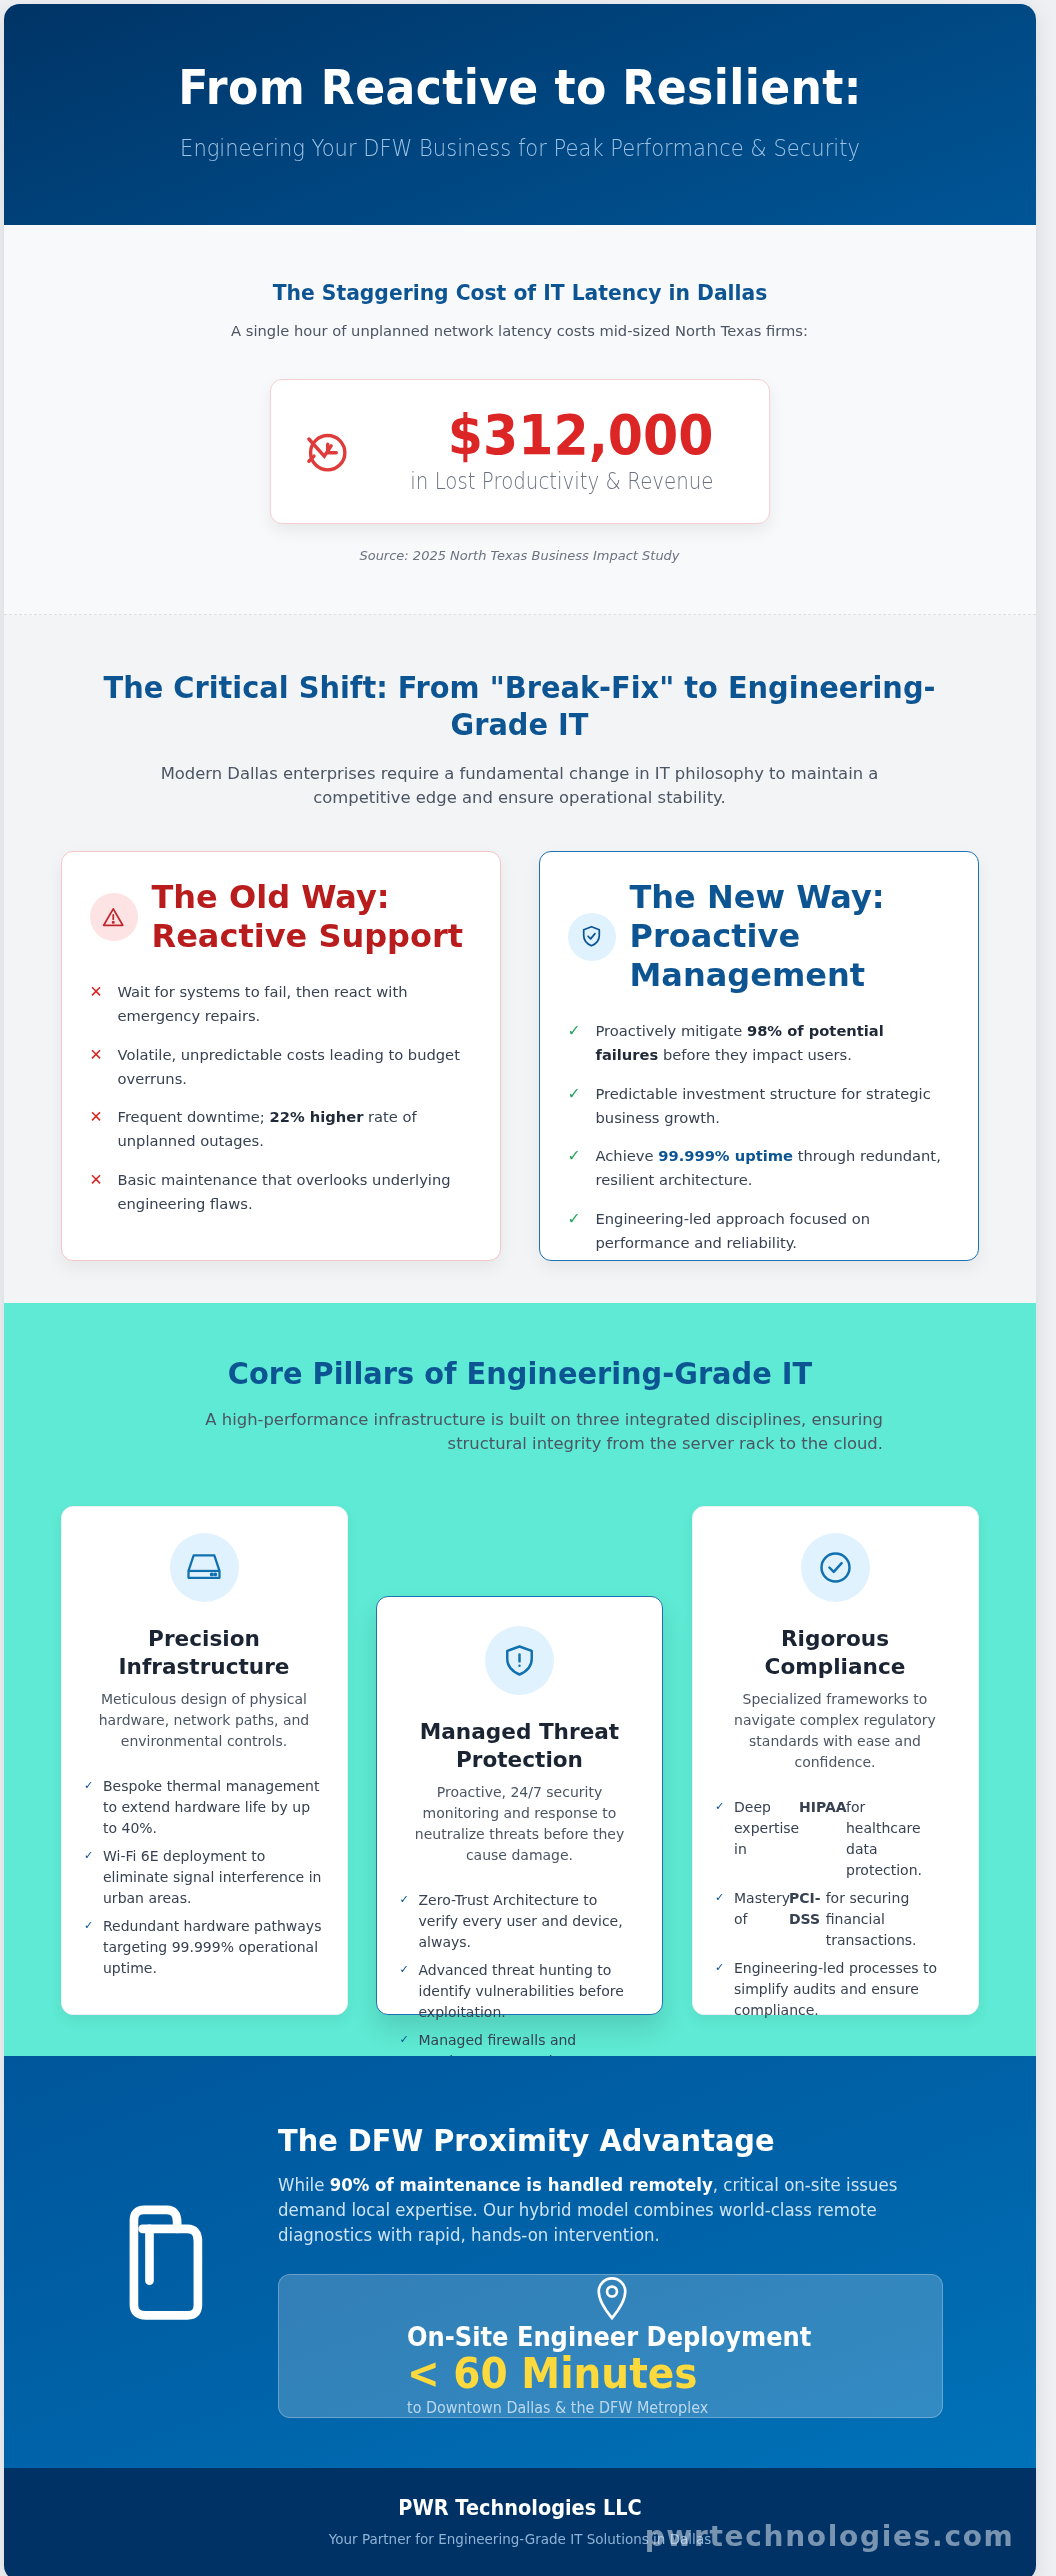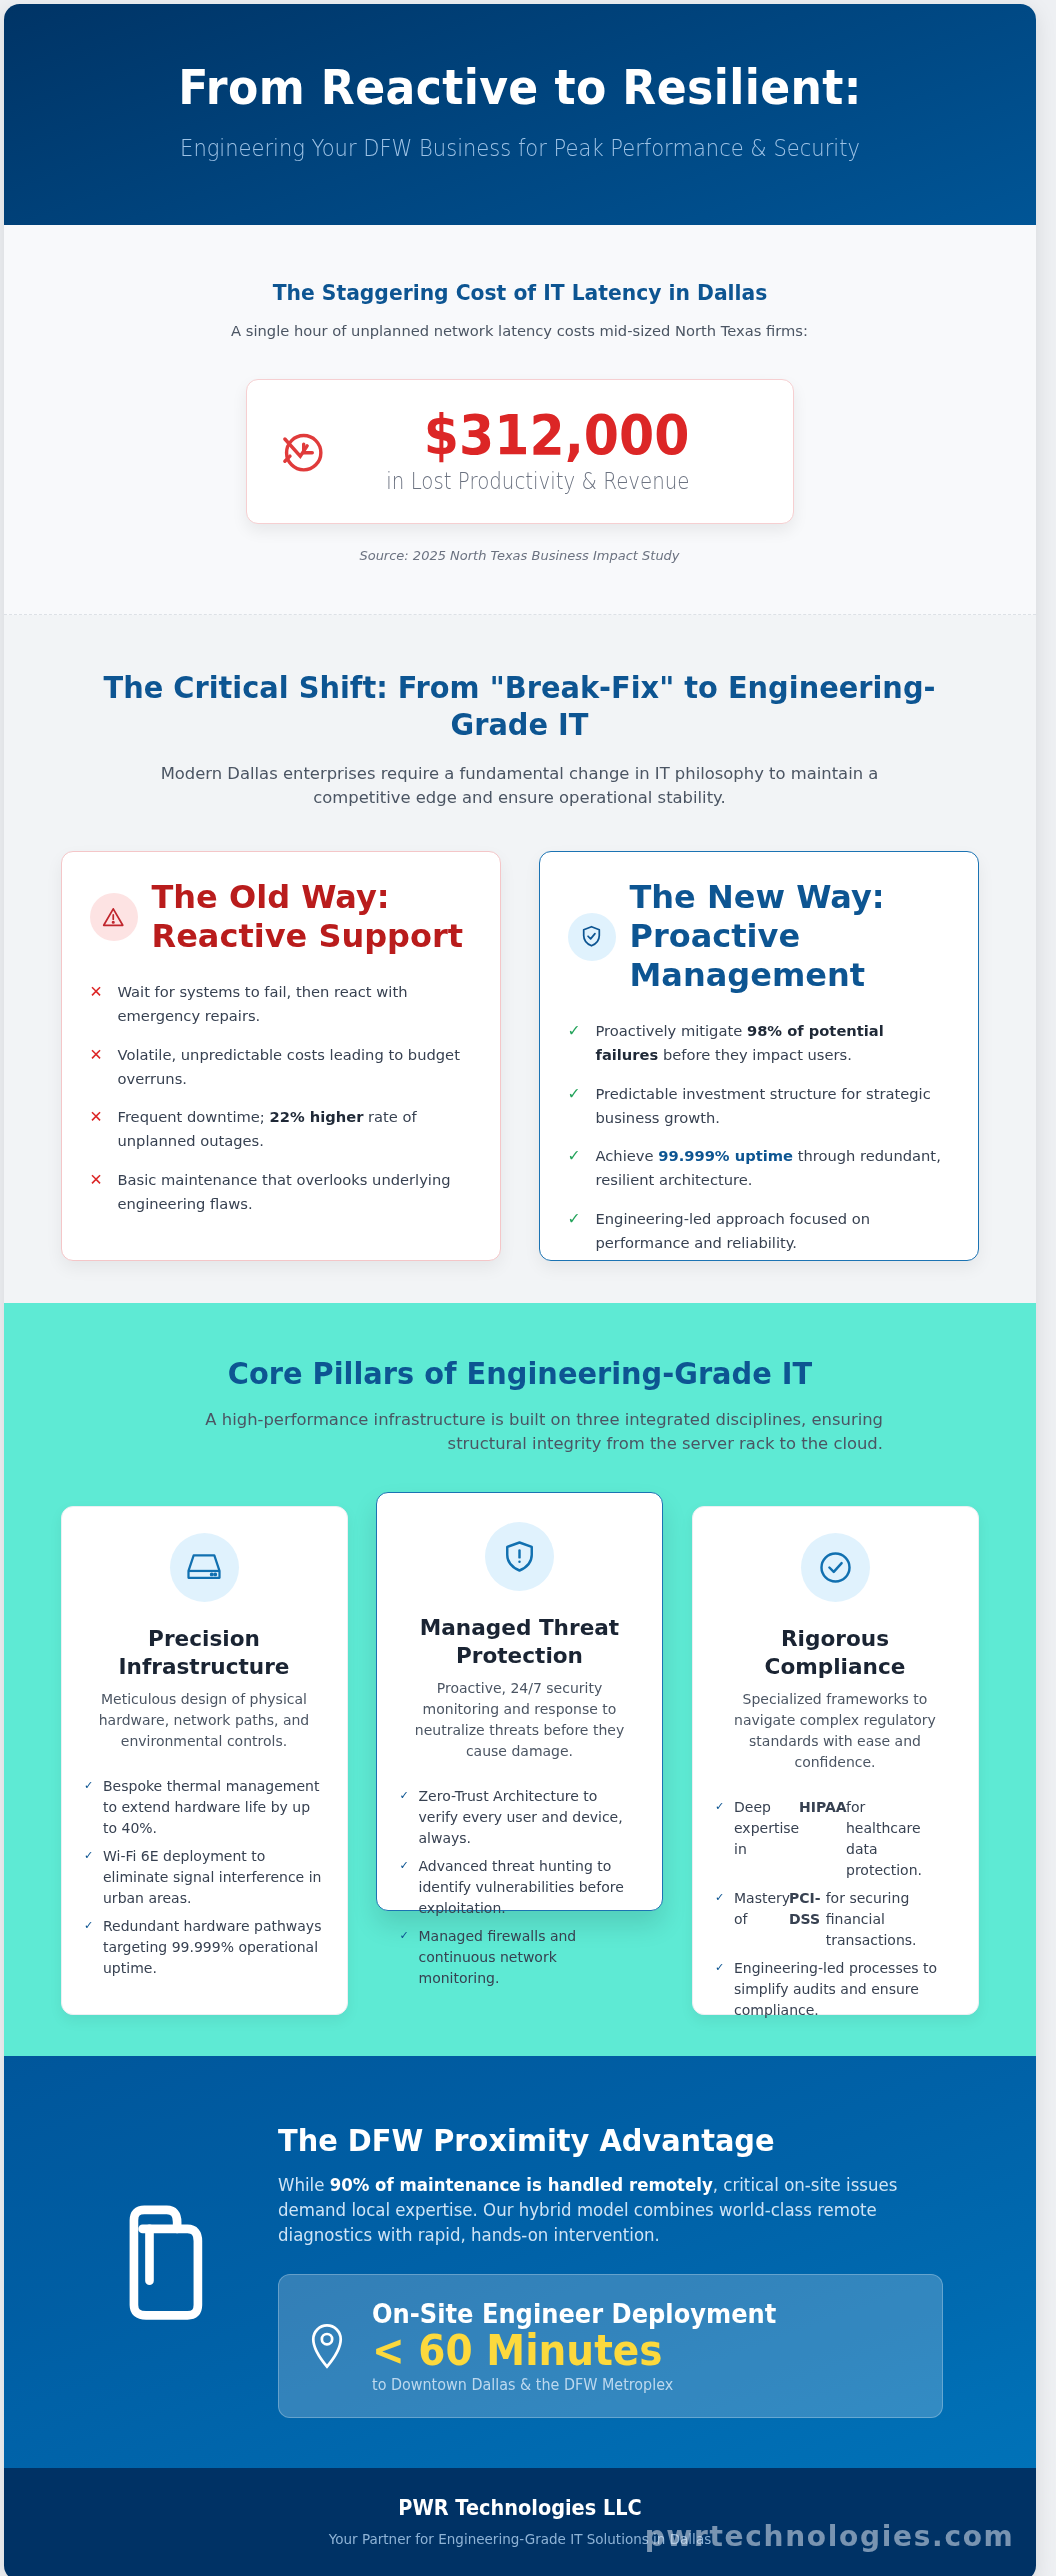--- a/index.html
+++ b/index.html
@@ -19,21 +19,21 @@
     background: linear-gradient(160deg, #003466 0%, #00457f 50%, #005596 100%);
     text-align: center; padding-top: 57px;
   }
   .hero h1 { color: #fff; font-size: 48px; font-weight: bold; letter-spacing: 0.4px; line-height: 1.1; font-family: "DejaVu Sans", sans-serif; transform: scaleX(0.92); }
   .hero p { color: #9ec3e6; font-size: 23.4px; margin-top: 21px; font-weight: 300; transform: scaleX(0.9); font-family: "DejaVu Sans", sans-serif; }
   
   .cost { height: 390px; text-align: center; padding-top: 55px; background: #f8f9fb; border-bottom: 1.7px dashed #dde1e6; }
   .cost h2 { color: #0d5592; font-size: 21.6px; font-weight: bold; transform: scaleX(0.94); }
   .cost .lead { color: #4b5563; font-size: 14.7px; margin-top: 17.3px; }
   .cost-card {
-    width: 548px; height: 145px; margin: 40px auto 0;
+    width: 500px; height: 145px; margin: 40px auto 0;
     background: #fff; border: 0.9px solid #f6cfd1; border-radius: 12px;
     box-shadow: 0 7px 15.6px rgba(0,0,0,0.07);
     display: flex; align-items: center; padding-left: 31px;
   }
   .cost-card .ico { width: 48px; height: 52px; margin-right: 19px; }
   .cost-card .nums { text-align: right; }
   .cost-card .big { color: #dc2626; font-size: 55px; font-weight: bold; line-height: 1; transform: scaleX(0.92); transform-origin: right; }
   .cost-card .sub { color: #6b7280; font-size: 22.5px; font-weight: 300; margin-top: 5.2px; transform: scaleX(0.88); transform-origin: right; }
   .cost .source { color: #6b7280; font-size: 13px; font-style: italic; margin-top: 24px; }
   
@@ -56,39 +56,39 @@
   .wlist li { display: flex; font-size: 14.7px; line-height: 1.65; margin-bottom: 14px; color: #374151; }
   .wlist .mark { width: 28px; flex-shrink: 0; font-size: 15.6px; }
   .old .mark { color: #dc2626; }
   .new .mark { color: #22a35a; }
   .wlist b { color: #1f2937; }
   .wlist b.blue { color: #0d5592; }
   
   .pillars { background: #5eead4; height: 753px; padding-top: 52px; text-align: center; }
   .pillars h2 { color: #0d5592; font-size: 31px; font-weight: bold; transform: scaleX(0.93); }
   .pillars .lead { color: #4b5563; font-size: 16.4px; line-height: 1.5; width: 727px; margin: 17.3px auto 0; text-align: right; }
-  .pgrid { display: flex; justify-content: space-between; padding: 0 57px; margin-top: 35px; align-items: flex-start; }
+  .pgrid { display: flex; justify-content: space-between; padding: 0 57px; margin-top: 35px; align-items: flex-end; }
   .pcard { width: 287px; background: #fff; border-radius: 12px; border: 0.9px solid #eceff2; box-shadow: 0 5.2px 14px rgba(0,0,0,0.06); padding: 26px 22.5px 21px; margin-top: 14px; height: 509px; }
   .pcard.feat { border: 1.7px solid #1b73b3; margin-top: 0; height: 419px; box-shadow: 0 14px 26px rgba(0,0,0,0.12); padding-top: 29px; }
   .picon { width: 69px; height: 69px; border-radius: 50%; background: #e0f2fd; margin: 0 auto; display: flex; align-items: center; justify-content: center; }
   .ptitle { font-size: 21.6px; font-weight: bold; color: #1a2433; margin-top: 22.5px; line-height: 1.3; }
   .pdesc { font-size: 14px; color: #4b5563; line-height: 1.5; margin-top: 8.7px; }
   .plist { list-style: none; text-align: left; margin-top: 24px; }
   .plist li { display: flex; font-size: 14px; line-height: 1.5; margin-bottom: 7px; color: #374151; }
   .plist .ck { color: #0d5592; width: 19px; flex-shrink: 0; font-size: 11.3px; padding-top: 1.7px; }
   .plist .split { display: flex; }
   .plist .split > span { display: block; }
   
   .prox { height: 412px; background: linear-gradient(160deg, #00569b 0%, #0062a8 50%, #0072b8 100%); position: relative; }
   .prox .truck { position: absolute; left: 121px; top: 147px; width: 87px; height: 121px; }
   .prox .body { position: absolute; left: 274px; top: 66px; width: 675px; }
   .prox h2 { color: #fff; font-size: 31px; font-weight: bold; transform: scaleX(0.93); transform-origin: left; }
   .prox p { color: #cfe4f6; font-size: 17.3px; line-height: 1.45; margin-top: 15.6px; width: 658px; transform: scaleX(0.96); transform-origin: left; }
   .prox p b { color: #fff; }
-  .deploy { margin-top: 26px; width: 665px; height: 144px; border-radius: 12px; background: rgba(255,255,255,0.2); border: 0.9px solid rgba(255,255,255,0.25); display: flex; align-items: center; padding-left: 29px; }
+  .deploy { margin-top: 26px; width: 665px; height: 144px; border-radius: 12px; background: rgba(255,255,255,0.2); border: 0.9px solid rgba(255,255,255,0.25); display: flex; align-items: center; padding-left: 29px; flex-direction: column; }
   .deploy .pin { width: 38px; height: 48px; margin-right: 26px; }
   .deploy .t1 { color: #fff; font-size: 26px; font-weight: bold; transform: scaleX(0.93); transform-origin: left; }
   .deploy .t2 { color: #fcd93d; font-size: 42px; font-weight: bold; line-height: 1.05; transform: scaleX(0.93); transform-origin: left; }
   .deploy .t3 { color: #bcd8ee; font-size: 15.6px; margin-top: 3.5px; transform: scaleX(0.92); transform-origin: left; }
   
   .footer { height: 113px; background: #003265; text-align: center; padding-top: 28px; position: relative; }
   .footer .co { color: #fff; font-size: 21px; font-weight: bold; transform: scaleX(0.92); }
   .footer .tag { color: #8eb3d6; font-size: 14.7px; margin-top: 10.4px; transform: scaleX(0.92); }
   .footer .url { position: absolute; right: 21px; top: 52px; color: rgba(220,230,240,0.55); font-size: 28px; font-weight: bold; letter-spacing: 1.7px; }
 </style>

